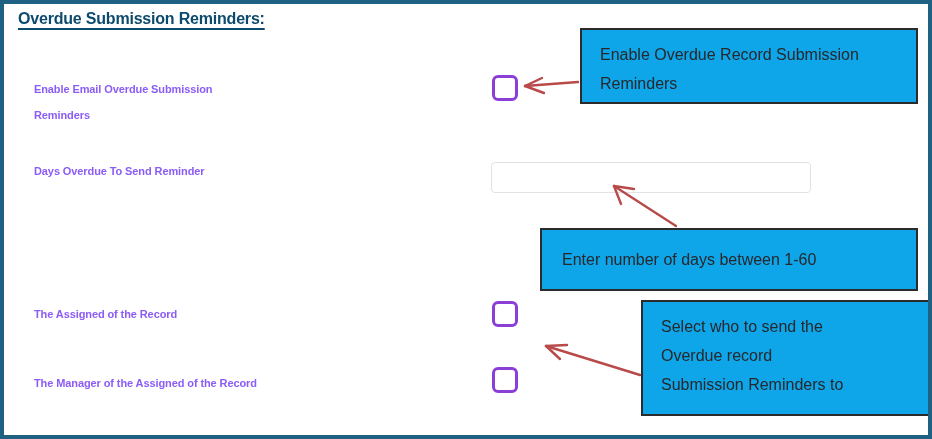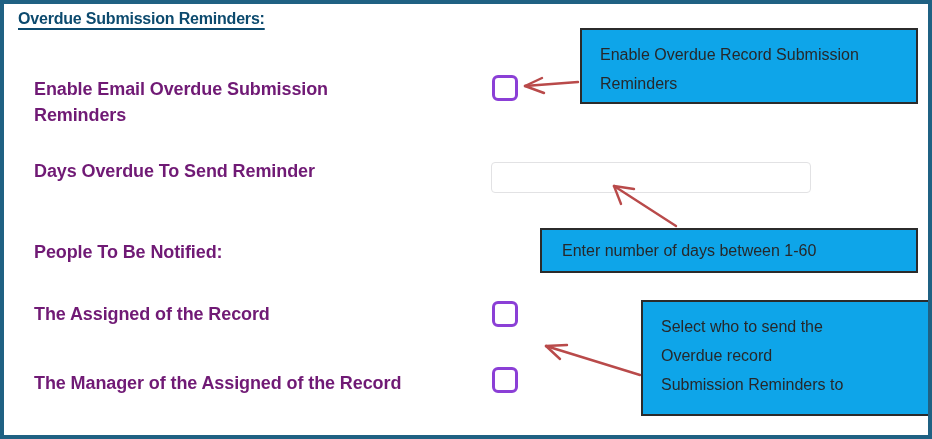--- a/index.html
+++ b/index.html
@@ -15,24 +15,24 @@
     background: #ffffff;
     box-sizing: border-box;
     border: 4px solid #1f6183;
     overflow: hidden;
     font-family: "Liberation Sans", sans-serif;
   }
 
   
   .form-label {
     position: absolute;
-    color: #701a75;
+    color: #8b5cf6;
     font-family: "Liberation Sans", sans-serif;
     font-weight: bold;
-    font-size: 18px;
+    font-size: 11px;
     letter-spacing: -0.1px;
     line-height: 26px;
     white-space: pre-line;
   }
 
   .section-heading {
     position: absolute;
     left: 14px;
     top: 6px;
     color: #0c4a6e;
@@ -90,21 +90,21 @@
     border: 2px solid #2b2b2b;
     background: #0ea5e9;
     color: #26282b;
     font-family: Liberation Sans, sans-serif;
     font-size: 16px;
     line-height: 29px;
     padding: 10px 18px;
     white-space: pre-line;
   }
   #callout-enable  { left: 576px; top: 24px;  width: 338px; height: 76px; }
-  #callout-days    { left: 536px; top: 224px; width: 378px; height: 45px;
+  #callout-days    { left: 536px; top: 224px; width: 378px; height: 63px;
                      display: flex; align-items: center; padding: 0 20px; }
   #callout-select  { left: 637px; top: 296px; width: 313px; height: 116px; }
 
   
   .arrow-svg {
     position: absolute;
     overflow: visible;
     pointer-events: none;
   }
   #arrow-1 { left: 0; top: 0; }
@@ -116,21 +116,20 @@
 
 <div id="screenshot">
 
   <div class="section-heading">Overdue Submission Reminders:</div>
 
   <div class="form-label" id="label-enable-email">Enable Email Overdue Submission
 Reminders</div>
 
   <div class="form-label" id="label-days-overdue">Days Overdue To Send Reminder</div>
 
-  <div class="form-label" id="label-people-notified">People To Be Notified:</div>
 
   <div class="form-label" id="label-assigned">The Assigned of the Record</div>
 
   <div class="form-label" id="label-manager">The Manager of the Assigned of the Record</div>
 
   <div class="checkbox" id="checkbox-enable-email"></div>
 
   <input type="text" id="input-days-overdue" placeholder="" style="">
 
   <div class="checkbox" id="checkbox-assigned"></div>

